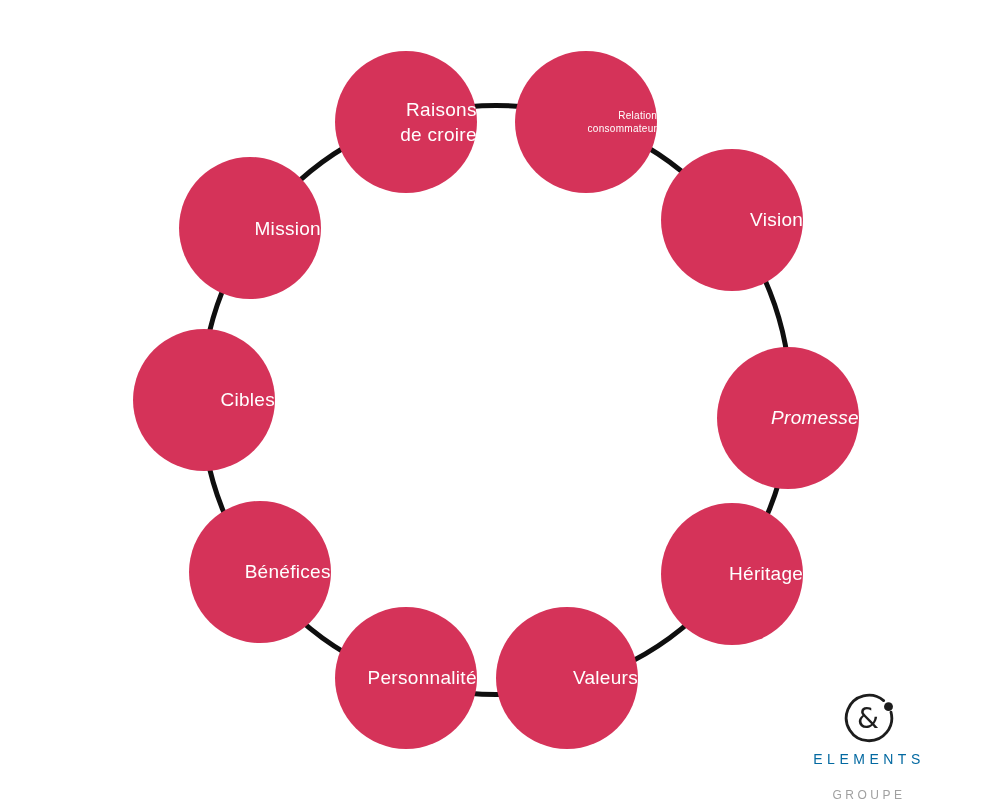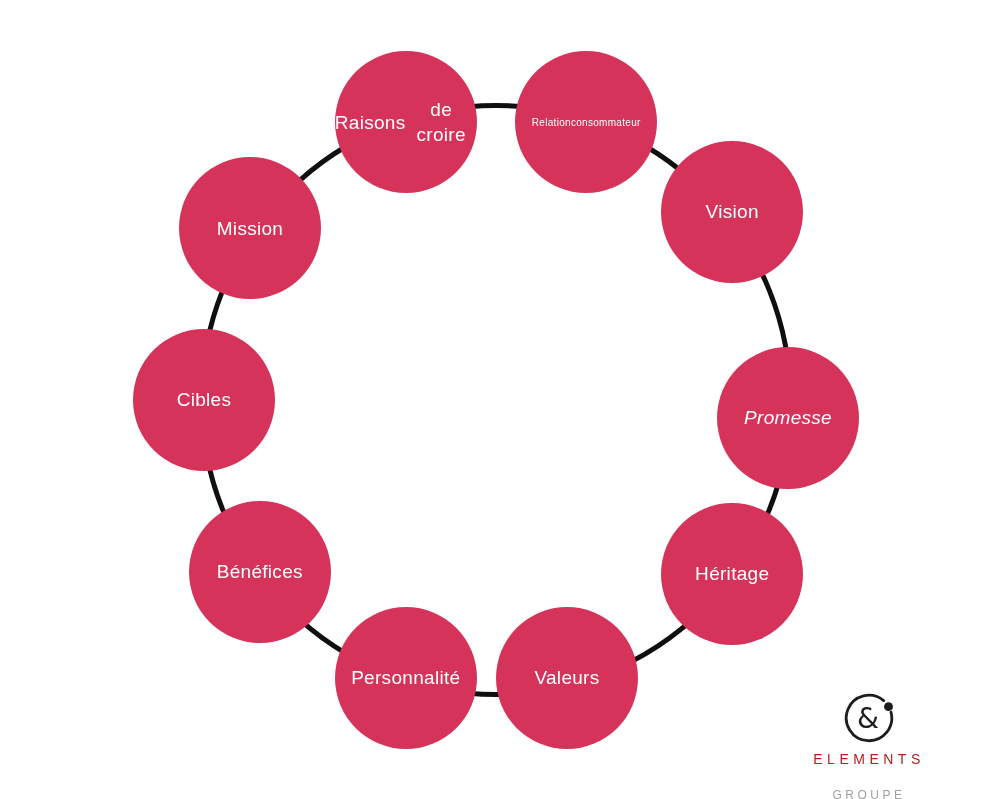--- a/index.html
+++ b/index.html
@@ -27,22 +27,22 @@
     box-sizing: content-box;
   }
   .node {
     position: absolute;
     width: 142px;
     height: 142px;
     border-radius: 50%;
     background: var(--node-color, #d53359);
     color: var(--node-text-color, #ffffff);
     display: flex;
-    flex-direction: row;
-    align-items: center;
+    flex-direction: column;
+    align-items: flex-end;
     justify-content: center;
     text-align: center;
     font-size: 19px;
     line-height: 1.32;
     letter-spacing: 0.3px;
   }
   .node.small { font-size: 10px; }
   .title {
     position: absolute;
     left: 296px;
@@ -63,21 +63,21 @@
     display: flex;
     flex-direction: column;
     align-items: center;
   }
   .logo svg { display: block; }
   .logo .brand {
     margin-top: 7px;
     font-size: 14px;
     font-weight: 500;
     letter-spacing: 4.5px;
-    color: #b91c1c;
+    color: #0369a1;
     white-space: nowrap;
   }
   .logo .sub {
     margin-top: 21px;
     font-size: 12px;
     font-weight: 400;
     letter-spacing: 3.5px;
     color: #a0a0a0;
     white-space: nowrap;
   }
@@ -91,21 +91,21 @@
 
   <div id="nodes">
       <div class="node" style="left: 334.767px; top: 51.2915px;">
         <div>Raisons</div>
         <div>de croire</div>
       </div>
       <div class="node small" style="left: 515.233px; top: 51.2915px;">
         <div>Relation</div>
         <div>consommateur</div>
       </div>
-      <div class="node" style="left: 661.233px; top: 141px;">
+      <div class="node" style="left: 661.233px; top: 149px;">
         <div>Vision</div>
       </div>
       <div class="node" style="left: 717px; top: 347px; font-style: italic;">
         <div>Promesse</div>
       </div>
       <div class="node" style="left: 661.233px; top: 503px;">
         <div>Héritage</div>
       </div>
       <div class="node" style="left: 496px; top: 606.709px;">
         <div>Valeurs</div>

